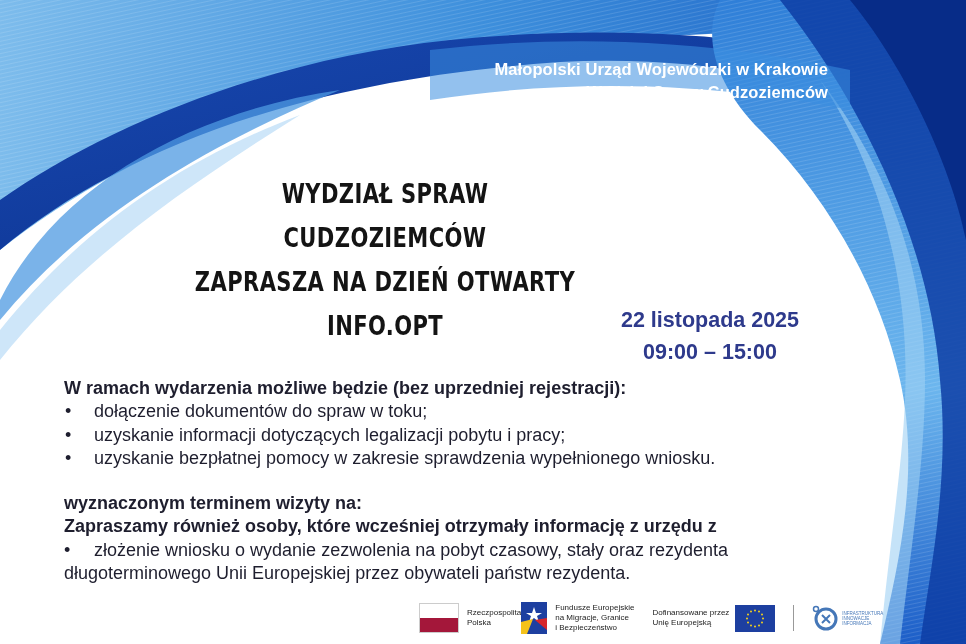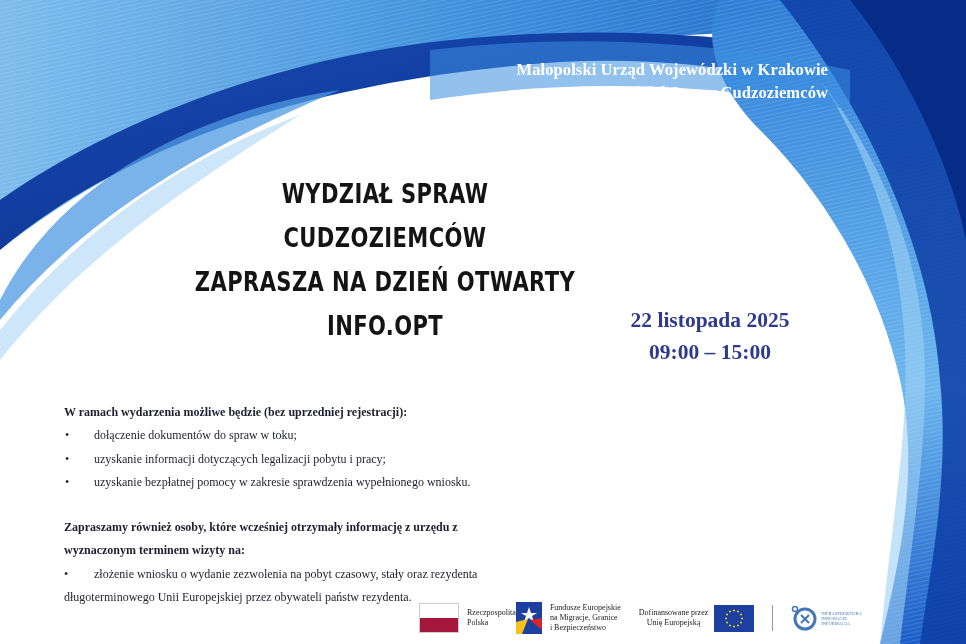--- a/index.html
+++ b/index.html
@@ -1,35 +1,35 @@
 <!DOCTYPE html>
 <html><head>
 <meta charset="utf-8">
 <style>
   html, body { margin:0; padding:0; }
   body { width:966px; height:644px; position:relative; overflow:hidden; background:#ffffff; font-family:"Liberation Sans", sans-serif; }
   #bg { position:absolute; left:0; top:0; width:966px; height:644px; z-index:0; }
-  .layer { position:absolute; z-index:2;font-family:Liberation Serif, serif; }
+  .layer { position:absolute; z-index:2; }
   .org { right:138px; top:58px; text-align:right; color:#ffffff; font-weight:bold; font-size:16.5px; line-height:23px; letter-spacing:0.1px; }
   .title { left:130px; top:172px; width:510px; text-align:center; color:#141414; font-family:"DejaVu Sans", sans-serif; font-weight:bold; font-size:27px; line-height:44px; transform:scaleX(0.78); transform-origin:center top; letter-spacing:0.5px; }
   .event { left:560px; top:280px; width:300px; text-align:center; color:#2e3a8c; font-weight:bold; font-size:21.5px; line-height:32px;margin-top:24px; }
-  .body { left:64px; top:377px; width:680px; color:#1e1e2e; font-size:12px; line-height:23.3px;margin-top:24px; }
+  .body { left:64px; top:377px; width:680px; color:#1e1e2e; font-size:18px; line-height:23.3px; }
   .body .head { font-weight:bold; }
   .bullet { position:relative; padding-left:30px; }
   .bullet .dot { position:absolute; left:1px; top:0; }
   .gap { height:22px; }
   .cont { padding-left:0; }
   .cont .dot { position:static; display:inline-block; width:30px; }
   .logos { left:405px; top:598px; height:40px; width:480px; display:flex; align-items:center; font-size:8px; color:#222; }
   .logo { display:flex; align-items:center; }
   .fe-mark { width:26px; height:32px; position:relative; margin-right:8px; }
   .pl-flag { width:38px; height:28px; border:1px solid #ccc; margin-left:14px; margin-right:8px; display:flex; flex-direction:column; }
   .pl-flag .w { flex:1; background:#ffffff; }
   .pl-flag .r { flex:1; background:#a4173a; }
-  .eu-text { text-align:center; margin-left:18px; margin-right:6px; line-height:10px; }
+  .eu-text { text-align:left; margin-left:18px; margin-right:6px; line-height:10px; }
   .eu-flag { width:40px; height:27px; background:#1d3fa0; display:flex; align-items:center; justify-content:center; }
   .sep { width:1px; height:26px; background:#999; margin:0 18px; }
   .ik-text { font-size:4.5px; color:#4577b8; line-height:5px; margin-left:4px; }
   .small-lines { line-height:10px; }
 </style>
 </head>
 <body>
 
 <svg id="bg" viewBox="0 0 966 644" xmlns="http://www.w3.org/2000/svg">
   <defs>
@@ -92,22 +92,22 @@
   </div>
   <div class="bullet">
     <span class="dot">•</span>
     <span>uzyskanie informacji dotyczących legalizacji pobytu i pracy;</span>
   </div>
   <div class="bullet">
     <span class="dot">•</span>
     <span>uzyskanie bezpłatnej pomocy w zakresie sprawdzenia wypełnionego wniosku.</span>
   </div>
   <div class="gap"></div>
+  <div class="head">wyznaczonym terminem wizyty na:</div>
   <div class="head">Zapraszamy również osoby, które wcześniej otrzymały informację z urzędu z</div>
-  <div class="head">wyznaczonym terminem wizyty na:</div>
   <div class="cont">
     <span class="dot">•</span><span>złożenie wniosku o wydanie zezwolenia na pobyt czasowy, stały oraz rezydenta</span>
   </div>
   <div>długoterminowego Unii Europejskiej przez obywateli państw rezydenta.</div>
 </div>
 
 <div class="layer logos">
   <div class="logo">
     <div class="pl-flag">
         <div class="w"></div>

